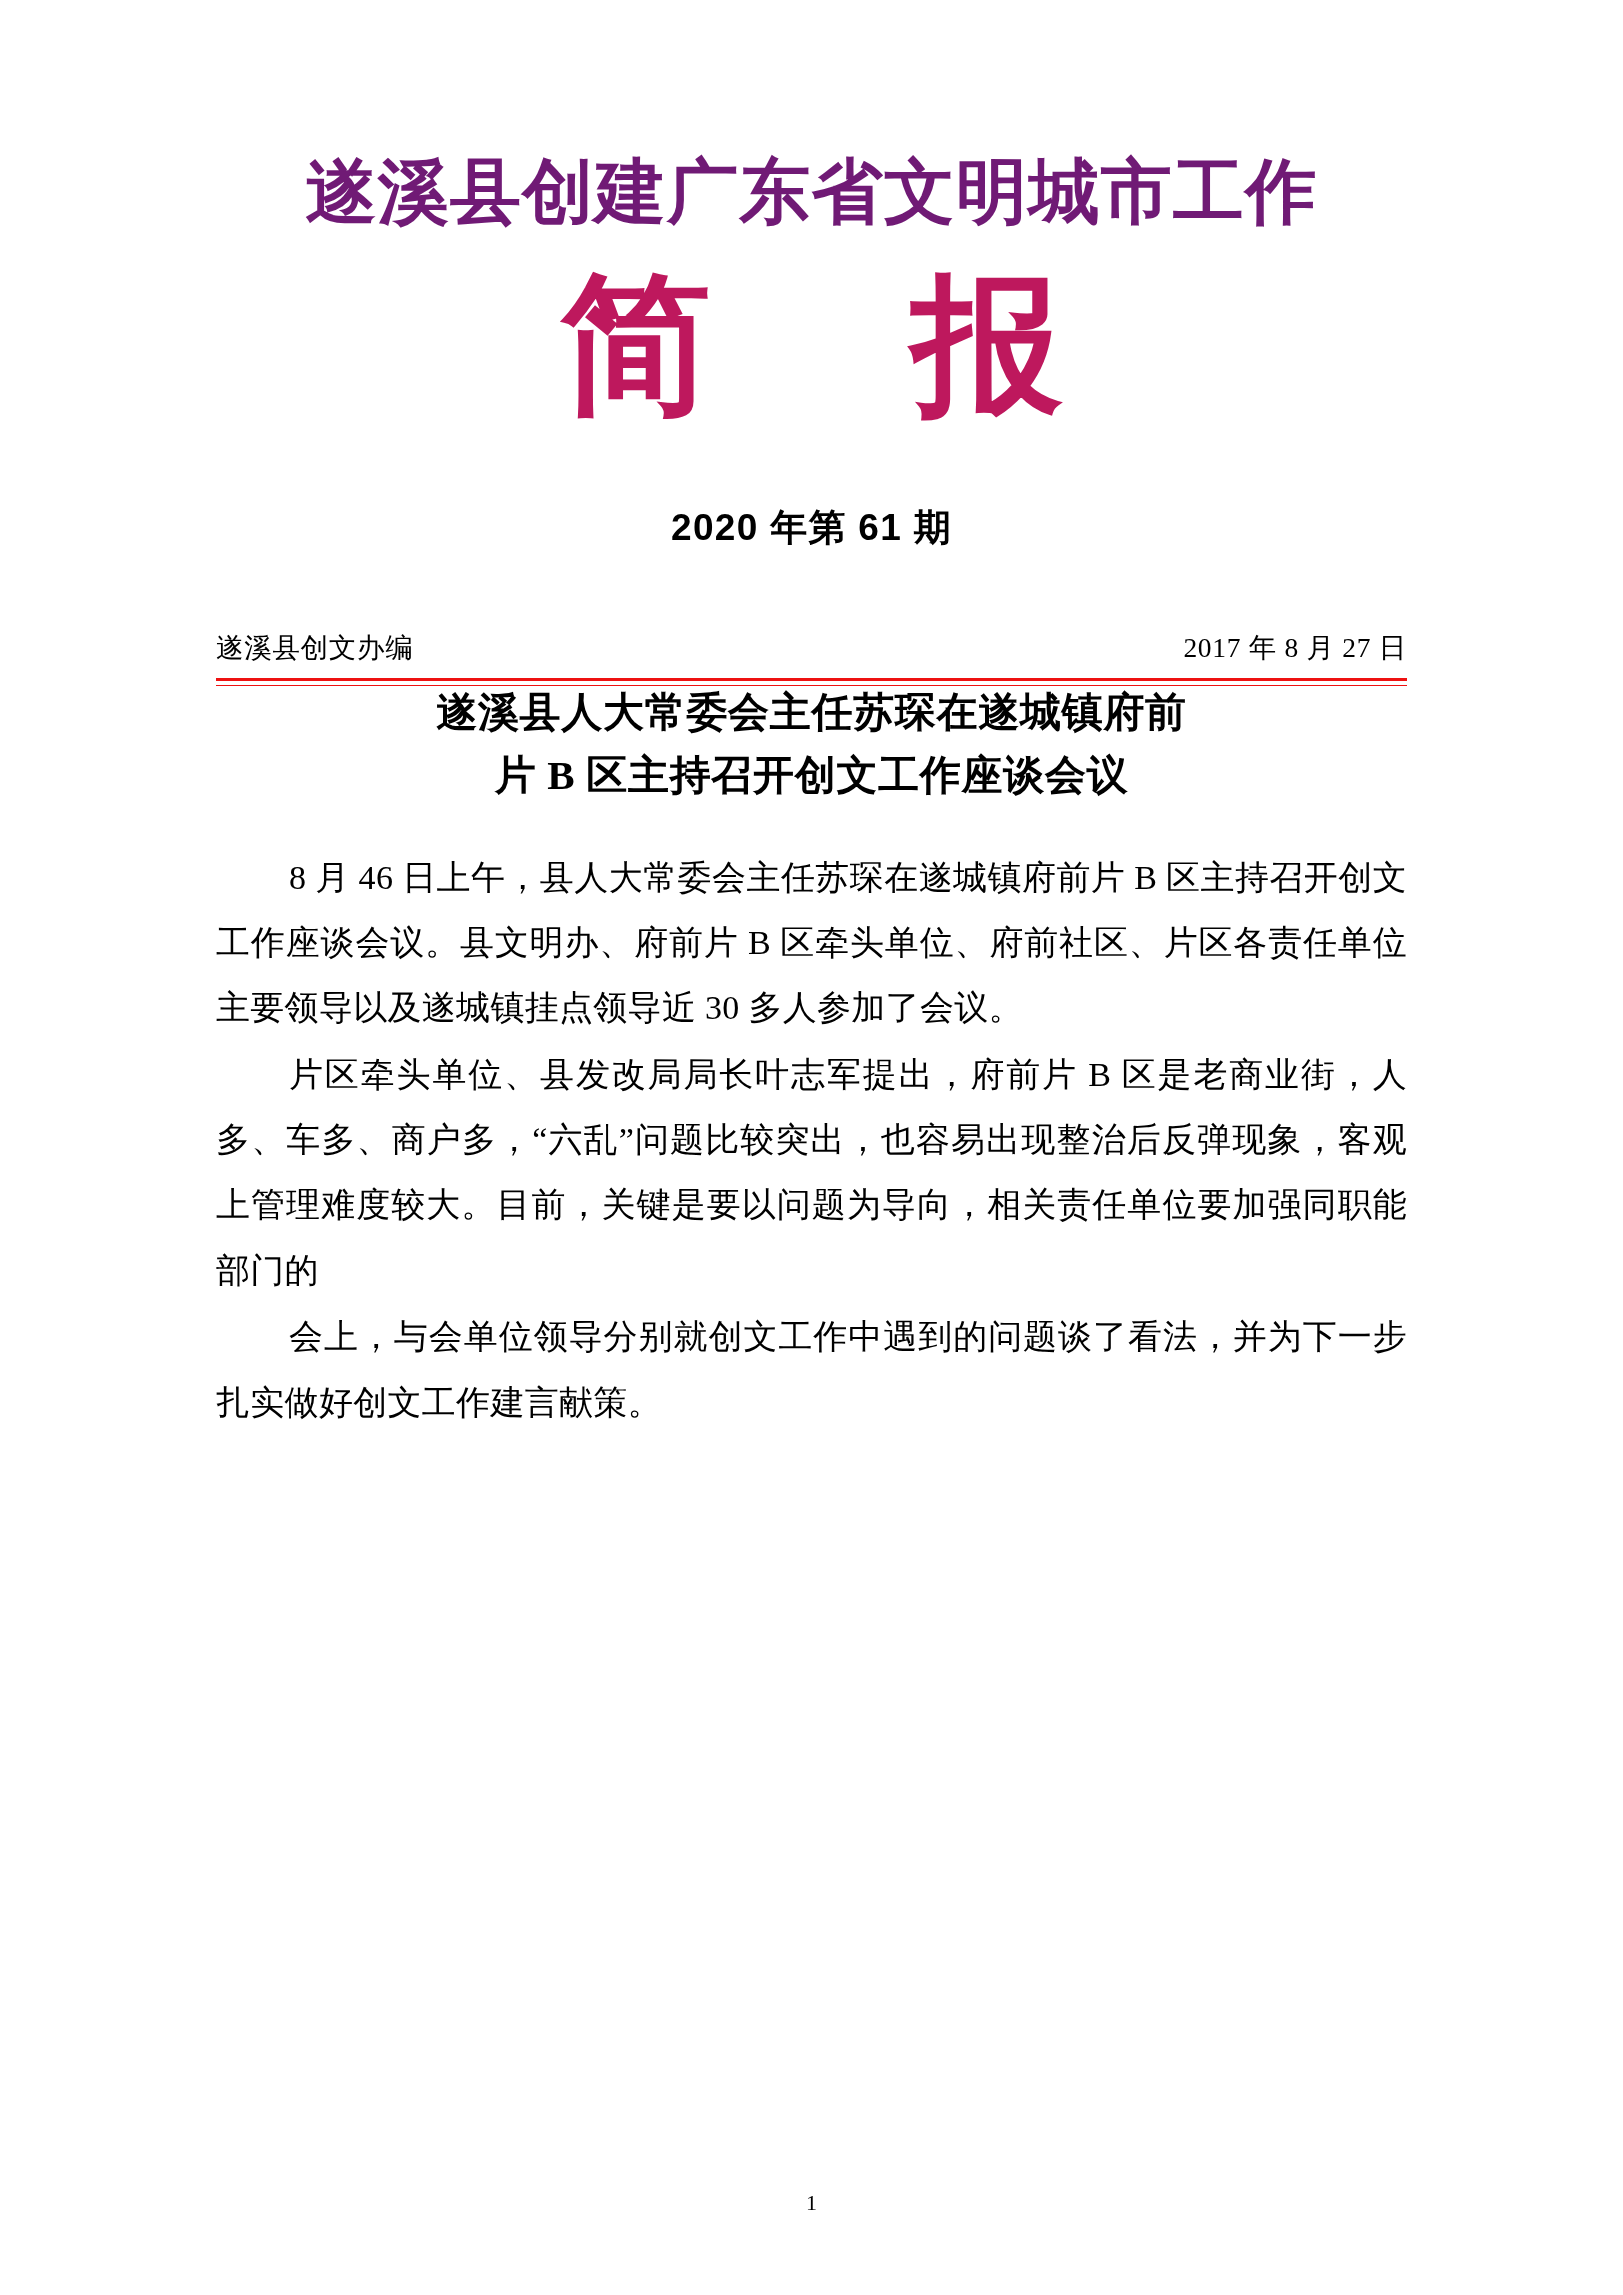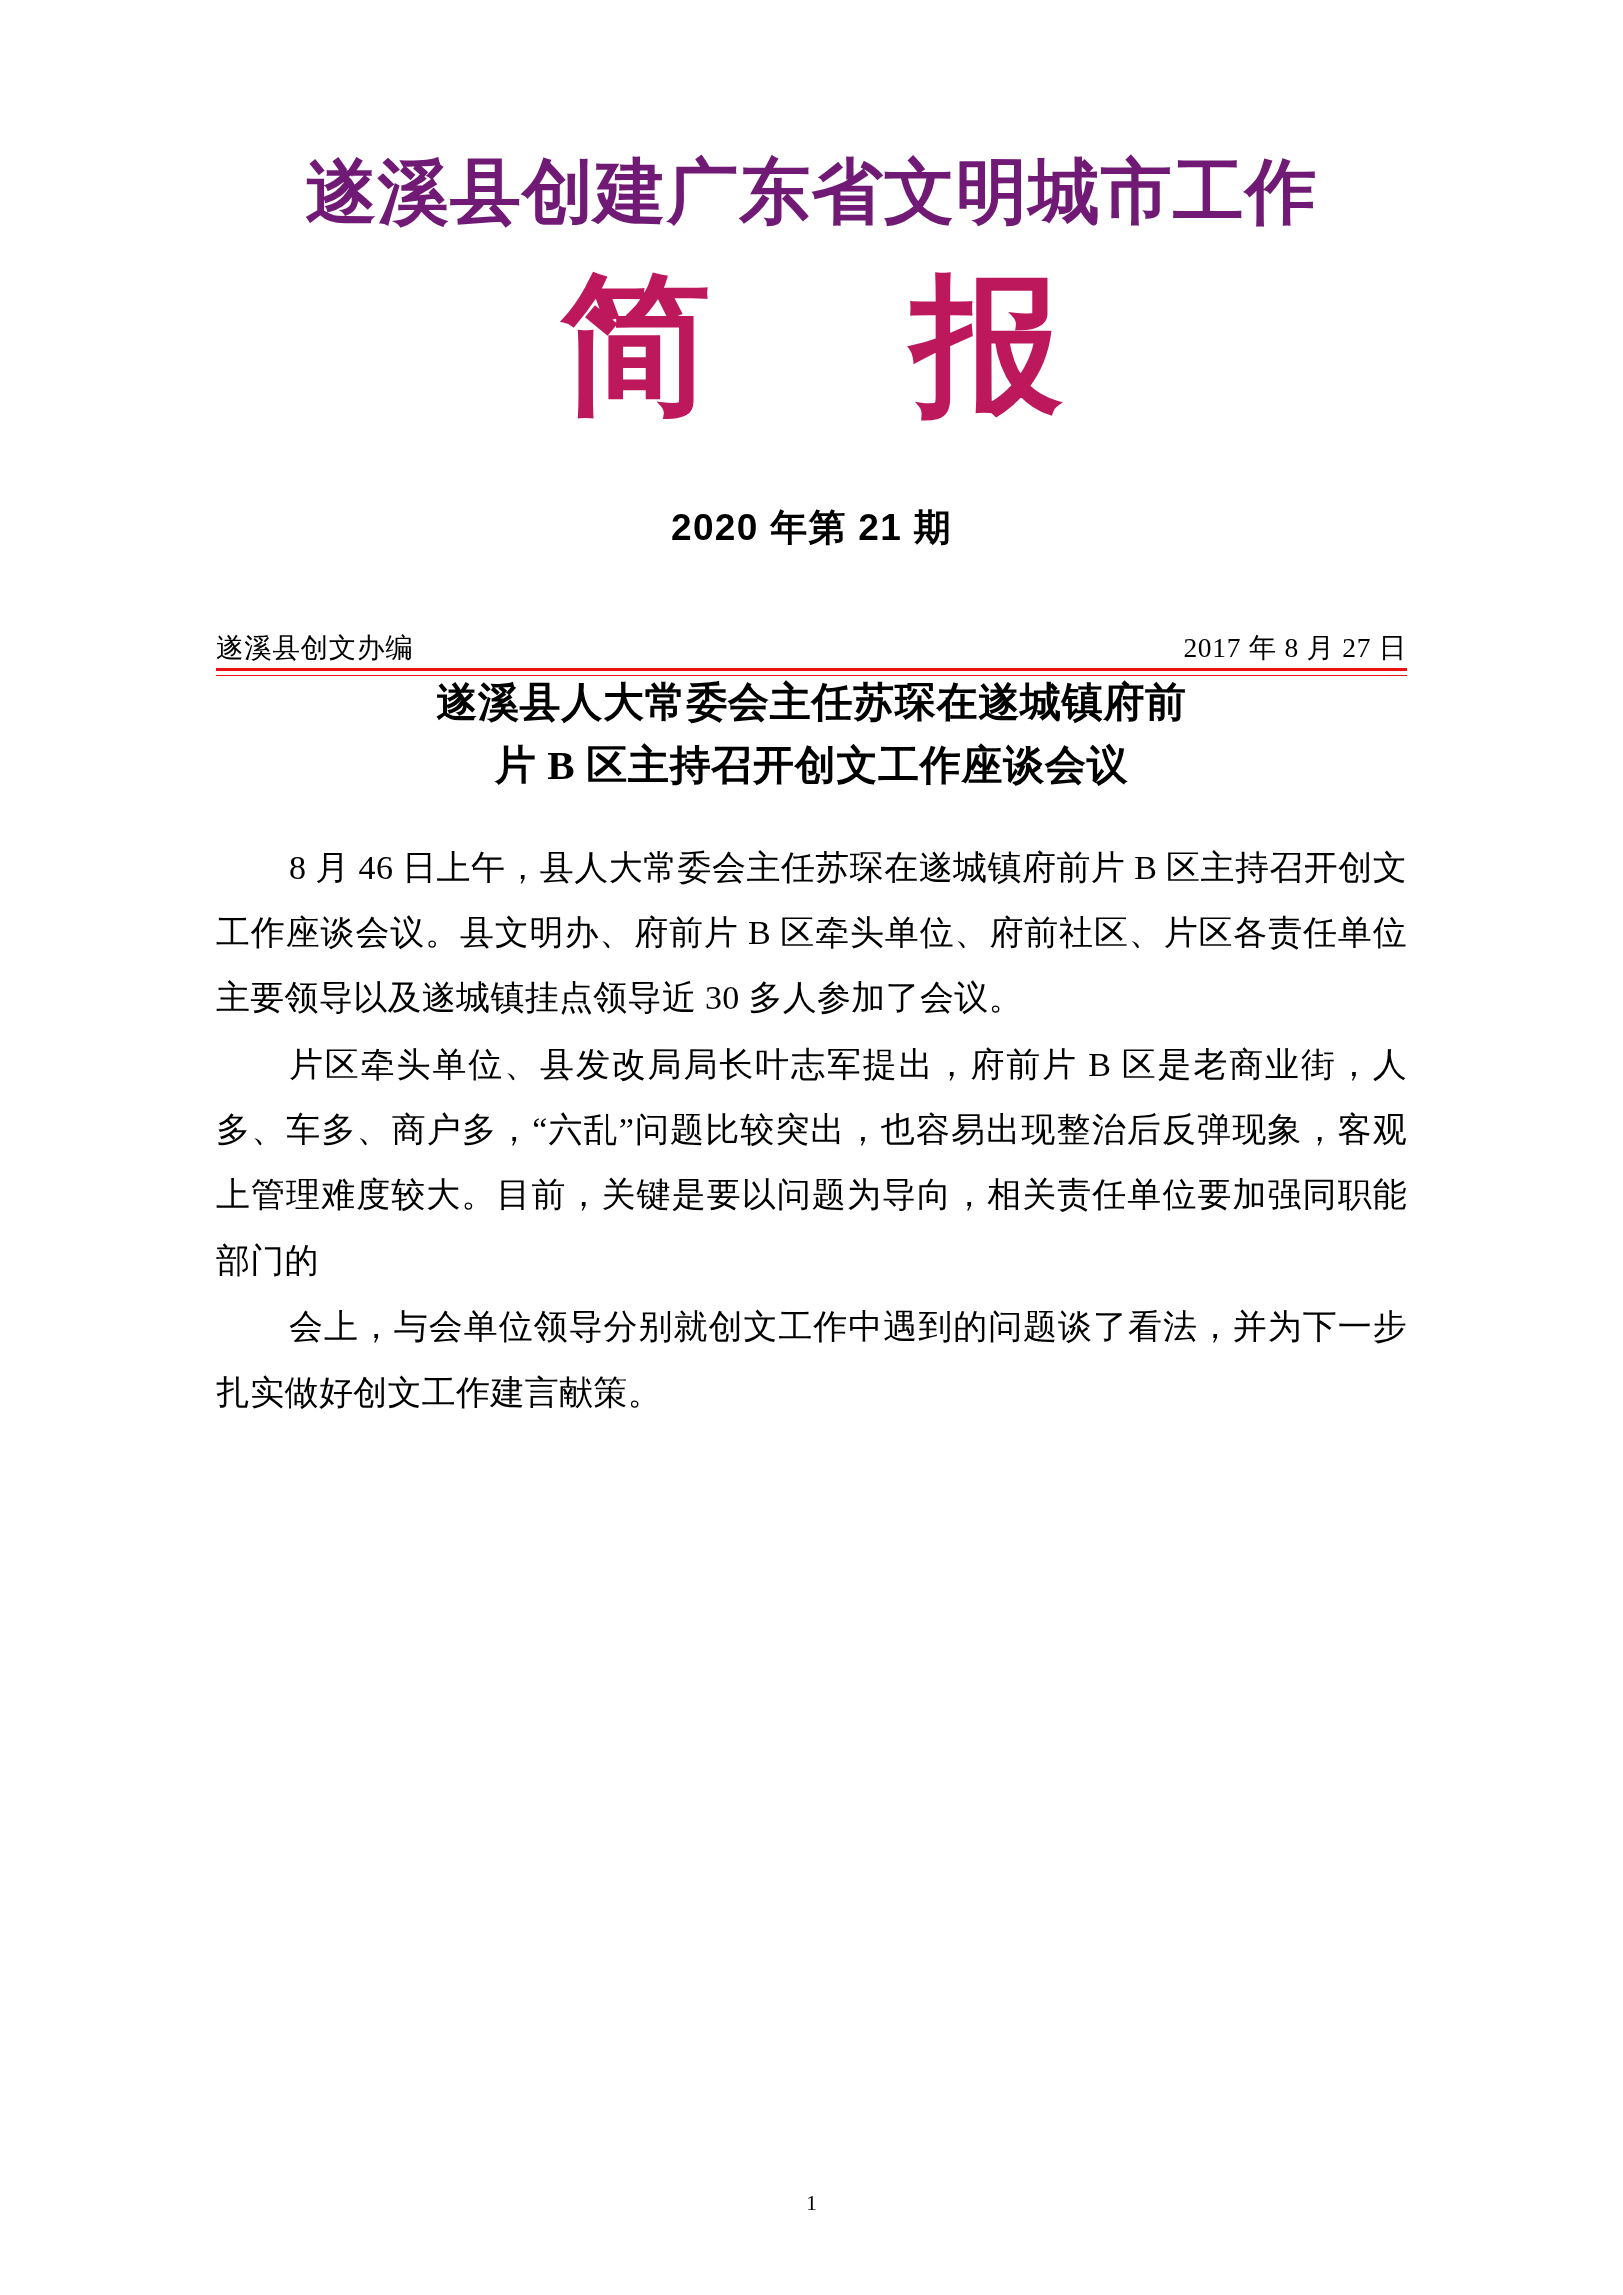--- a/index.html
+++ b/index.html
@@ -56,21 +56,21 @@
     letter-spacing: 1.3px;
   }
 
   
   .imprint {
     margin-top: 77px;
     display: flex;
     justify-content: space-between;
     align-items: flex-end;
     font-size: 27.5px;
-    padding-bottom: 2px;
+    padding-bottom: 12px;
     border-bottom: 3.3px solid #ee1111;
     position: relative;
   }
   .imprint::after {
     content: "";
     position: absolute;
     left: 0;
     right: 0;
     bottom: -8.5px;
     height: 1.3px;
@@ -114,21 +114,21 @@
 </head>
 <body>
 
 <div class="page">
 
   <div class="masthead">
     <div class="masthead-line1">遂溪县创建广东省文明城市工作</div>
     <div class="masthead-line2">简   报</div>
   </div>
 
-  <div class="issue">2020 年第 21 期</div>
+  <div class="issue">2020 年第 61 期</div>
 
   <div class="imprint">
     <div class="imprint-left">遂溪县创文办编</div>
     <div class="imprint-right">2017 年 8 月 27 日</div>
   </div>
 
   <div class="article-title">
     <div>遂溪县人大常委会主任苏琛在遂城镇府前</div>
     <div>片 B 区主持召开创文工作座谈会议</div>
   </div>

